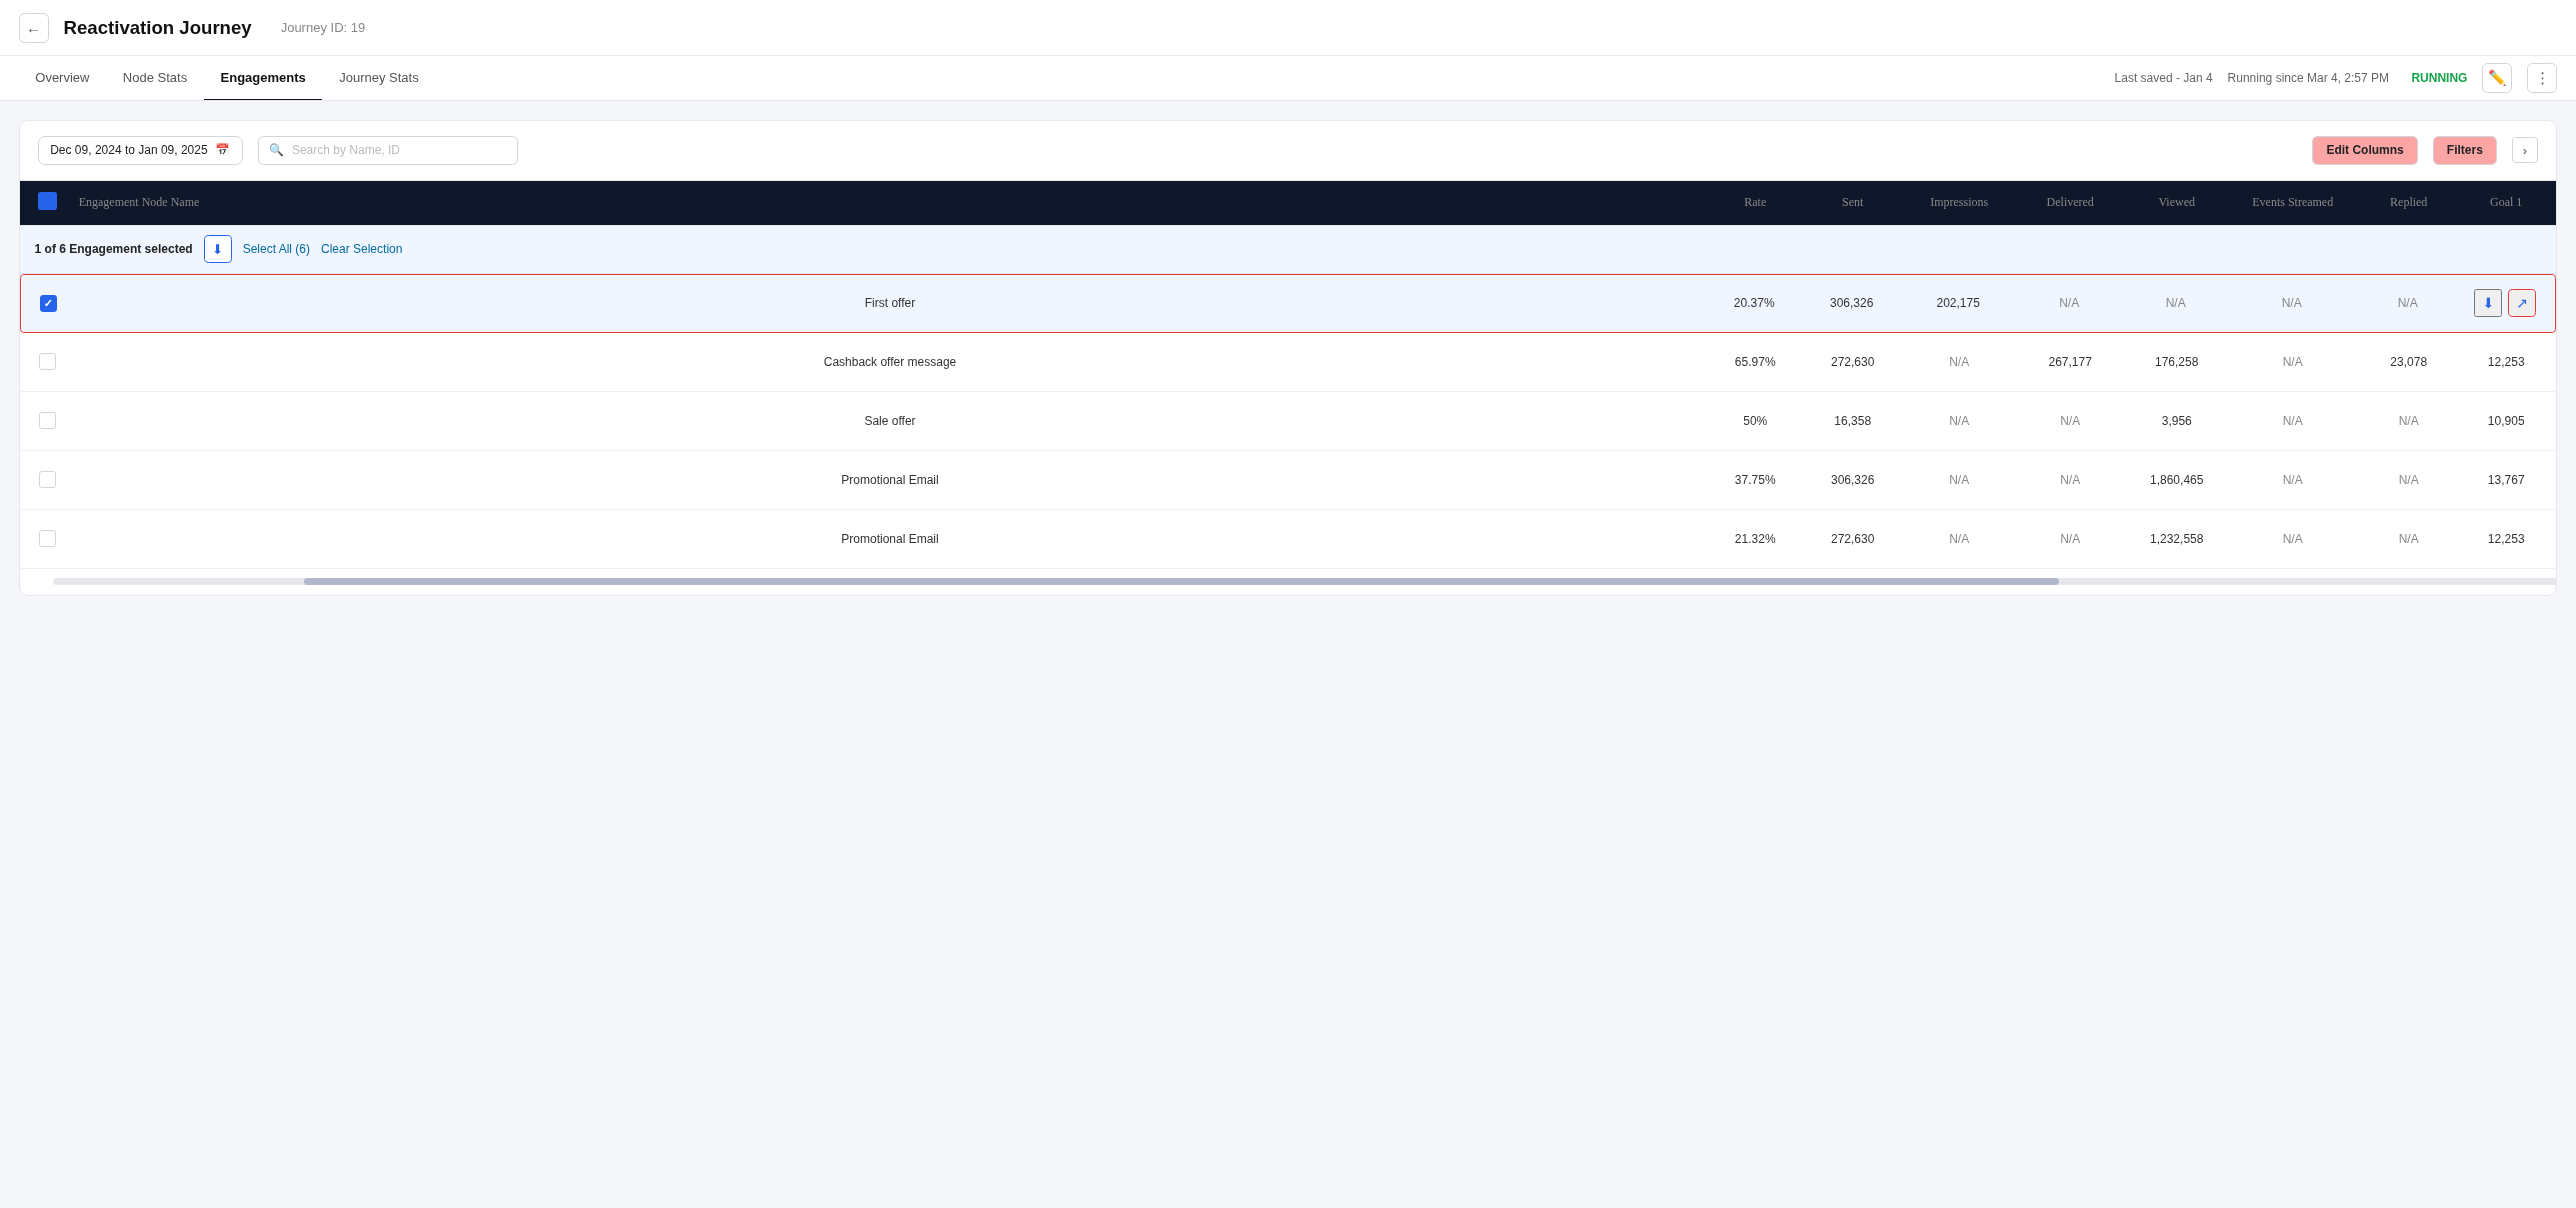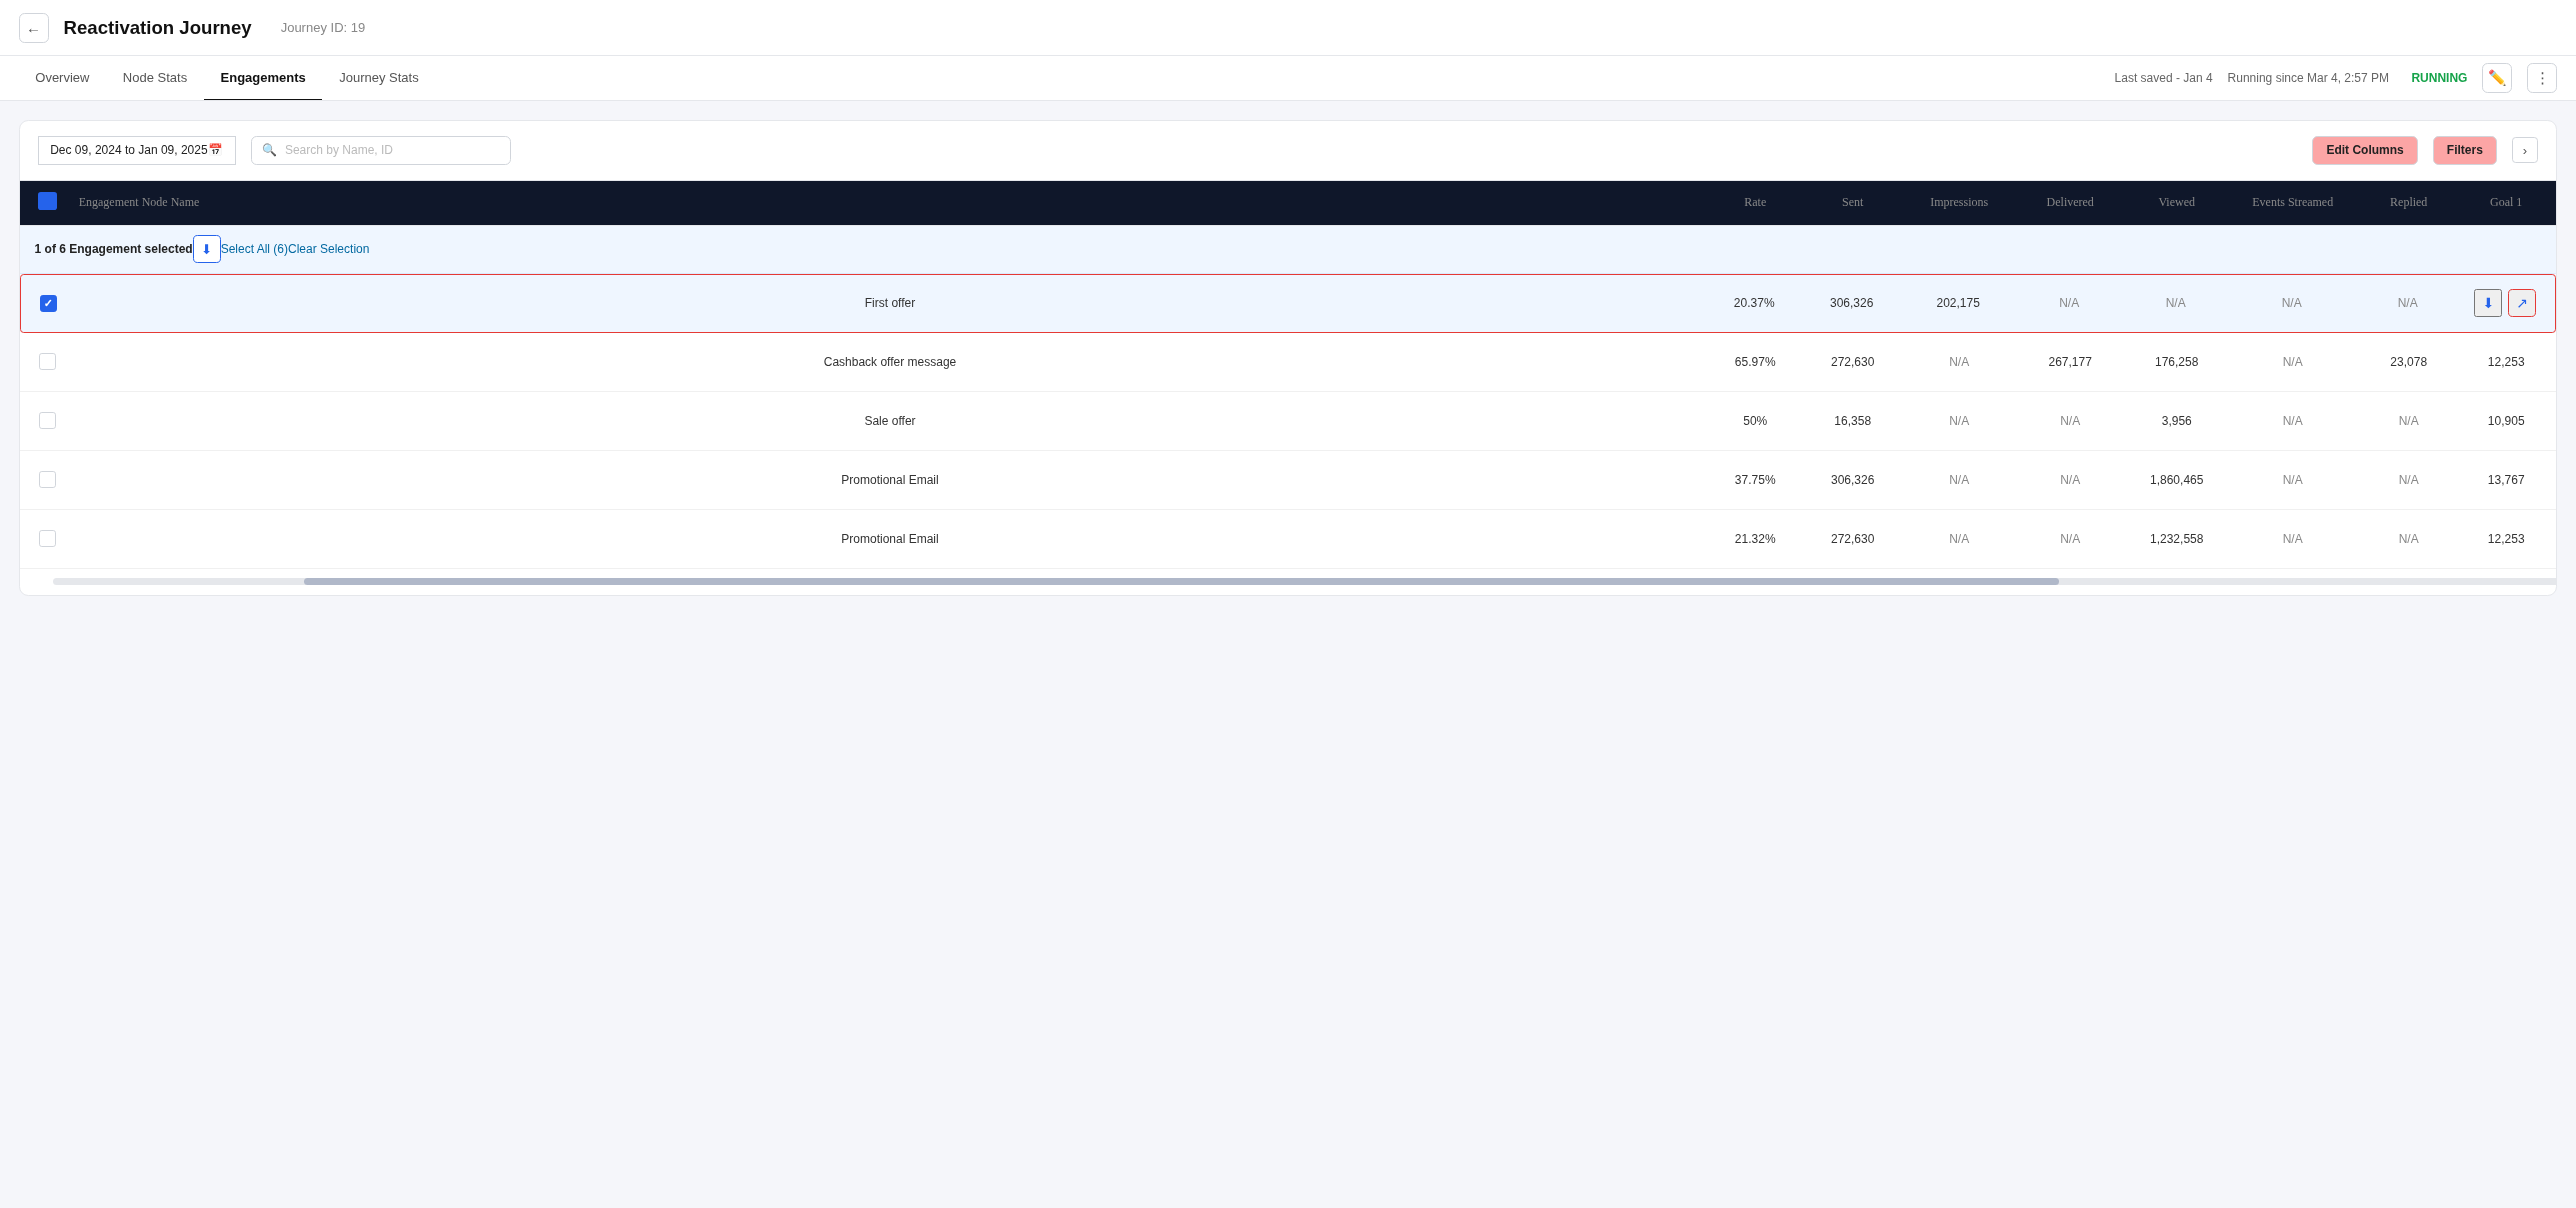--- a/index.html
+++ b/index.html
@@ -80,23 +80,23 @@
     }
 
     .card-toolbar {
       padding: 15px 18.6px;
       display: flex;
       align-items: center;
       gap: 15px;
       border-bottom: 0.9px solid #e5e7eb;
     }
     .date-range-btn {
-      display: flex; align-items: center; gap: 1px;
-      border: 0.9px solid #d1d5db;
-      border-radius: 0;
+      display: flex; align-items: center; gap: 8px;
+      border: 0.9px solid #d1d5db;
+      border-radius: 7px;
       padding: 6.5px 11px;
       cursor: pointer;
       font-size: 12px;
       background: #fff;
       color: #222;
     }
     .search-box {
       display: flex; align-items: center; gap: 7.4px;
       border: 0.9px solid #d1d5db;
       border-radius: 5.6px;
@@ -141,21 +141,21 @@
       font-size: 12px;
       color: #888;
       font-weight: 500;
       text-align: center;
     }
     .th:nth-child(2) { text-align: left; }
 
     .selection-bar {
       display: flex;
       align-items: center;
-      gap: 0;
+      gap: 11px;
       padding: 9.3px 15px;
       background: #eff6ff;
       border-bottom: 0.9px solid #dbeafe;
     }
     .selection-text { font-size: 12px; font-weight: 600; color: #222; }
     .download-icon-btn {
       width: 28px; height: 28px;
       border: 0.9px solid #2563eb;
       border-radius: 4.6px;
       background: #fff;

